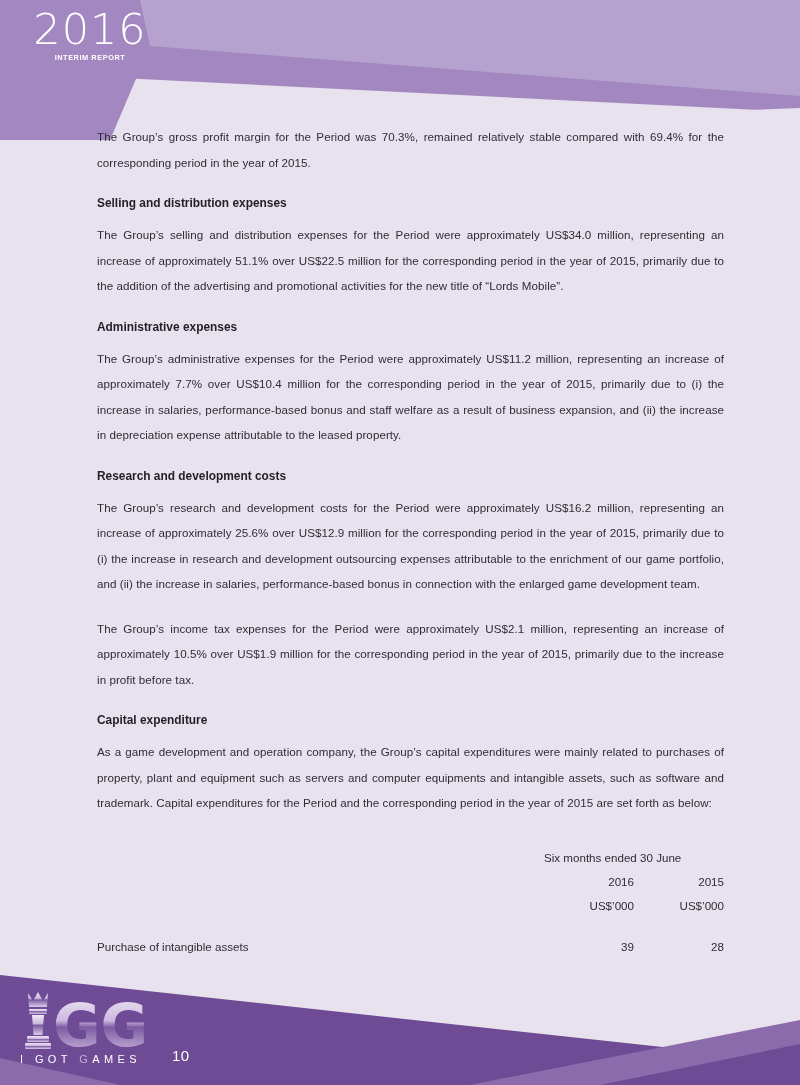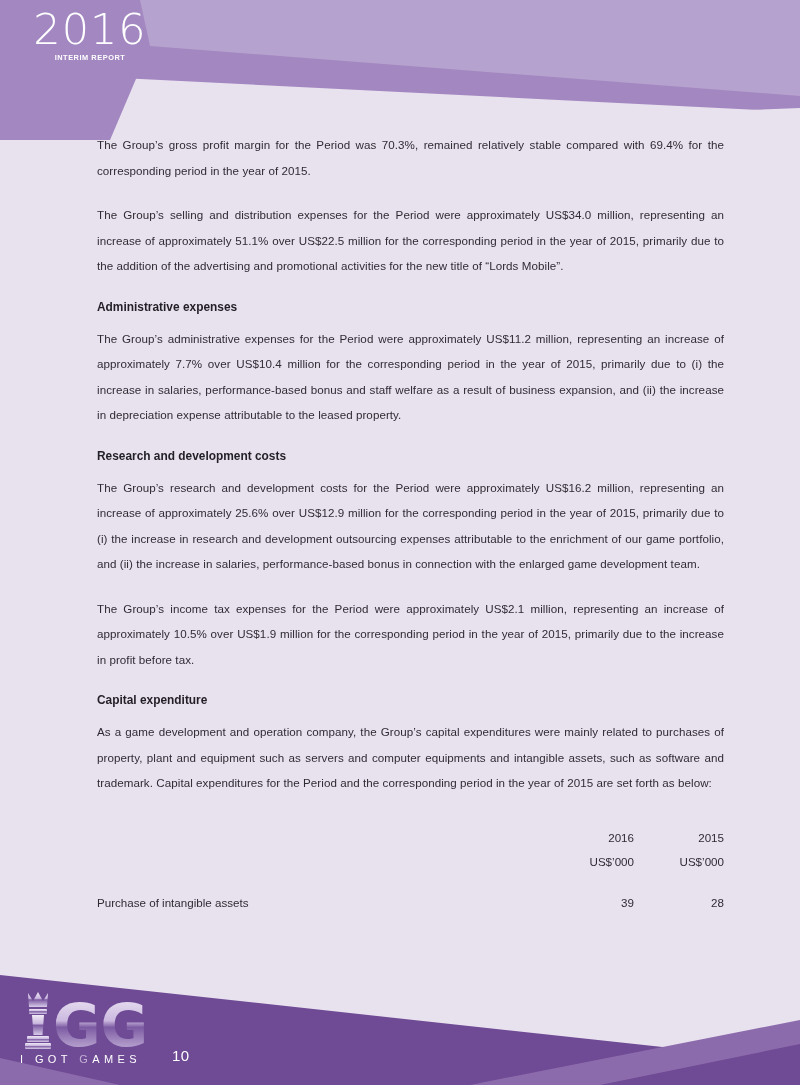--- a/index.html
+++ b/index.html
@@ -60,21 +60,21 @@
     letter-spacing: 0.6px;
     display: block;
     margin-top: 3px;
     transform: scaleX(0.92);
   }
 
   
   .content {
     position: absolute;
     left: 97px;
-    top: 132px;
+    top: 124px;
     width: 627px;
   }
 
   p.body-text {
     margin: 0 0 0 0;
     font-size: 11.6px;
     line-height: 25.5px;
     text-align: justify;
     color: #2f2b33;
     letter-spacing: 0.06px;
@@ -179,20 +179,21 @@
   <div class="report-mark">
     <span class="report-year">2016</span>
     <span class="report-sub">INTERIM REPORT</span>
   </div>
 
   <div class="content">
 
     <p class="body-text">The Group’s gross profit margin for the Period was 70.3%, remained relatively stable compared with 69.4% for the corresponding period in the year of 2015.</p>
     <div class="para-gap"></div>
 
+    <div class="section-heading">Selling and distribution expenses</div>
     <p class="body-text">The Group’s selling and distribution expenses for the Period were approximately US$34.0 million, representing an increase of approximately 51.1% over US$22.5 million for the corresponding period in the year of 2015, primarily due to the addition of the advertising and promotional activities for the new title of “Lords Mobile”.</p>
     <div class="para-gap"></div>
 
     <div class="section-heading">Administrative expenses</div>
     <p class="body-text">The Group’s administrative expenses for the Period were approximately US$11.2 million, representing an increase of approximately 7.7% over US$10.4 million for the corresponding period in the year of 2015, primarily due to (i) the increase in salaries, performance-based bonus and staff welfare as a result of business expansion, and (ii) the increase in depreciation expense attributable to the leased property.</p>
     <div class="para-gap"></div>
 
     <div class="section-heading">Research and development costs</div>
     <p class="body-text">The Group’s research and development costs for the Period were approximately US$16.2 million, representing an increase of approximately 25.6% over US$12.9 million for the corresponding period in the year of 2015, primarily due to (i) the increase in research and development outsourcing expenses attributable to the enrichment of our game portfolio, and (ii) the increase in salaries, performance-based bonus in connection with the enlarged game development team.</p>
     <div class="para-gap"></div>
@@ -203,20 +204,24 @@
     <div class="section-heading">Capital expenditure</div>
     <p class="body-text">As a game development and operation company, the Group’s capital expenditures were mainly related to purchases of property, plant and equipment such as servers and computer equipments and intangible assets, such as software and trademark. Capital expenditures for the Period and the corresponding period in the year of 2015 are set forth as below:</p>
 
     <table class="cap-table">
       <colgroup>
         <col class="col-label">
         <col class="col-num">
         <col class="col-num2">
       </colgroup>
       <thead>
+        <tr>
+          <td></td>
+          <td class="hdr-span" colspan="2">Six months ended 30 June</td>
+        </tr>
         <tr>
           <td></td>
           <td class="col-num hdr-bold">2016</td>
           <td class="col-num2">2015</td>
         </tr>
         <tr>
           <td></td>
           <td class="col-num hdr-bold">US$’000</td>
           <td class="col-num2">US$’000</td>
         </tr>

